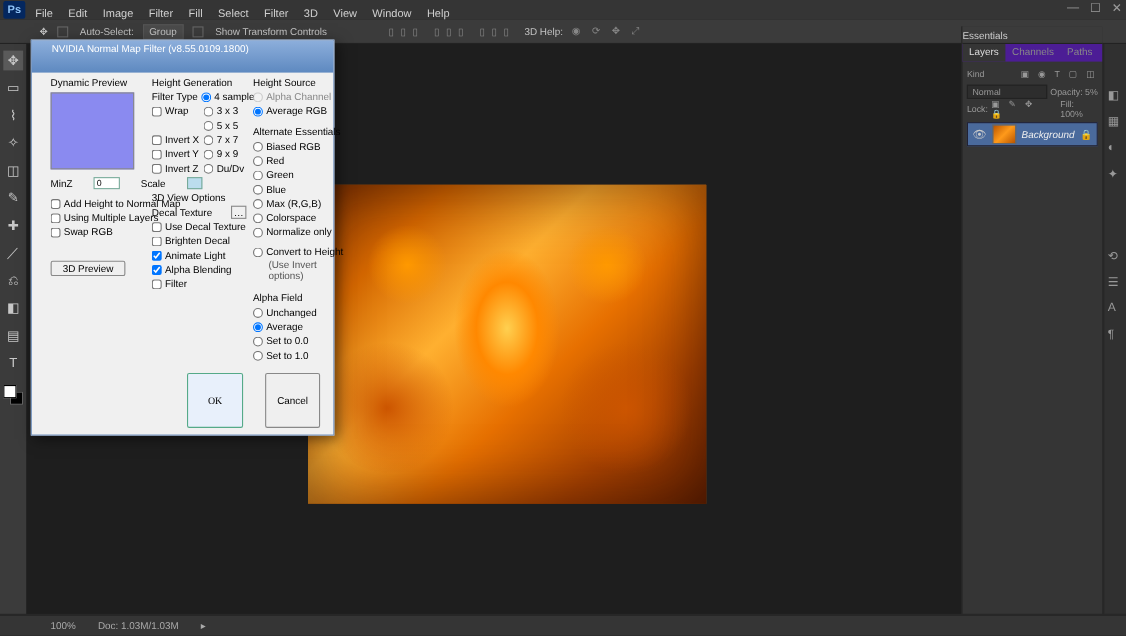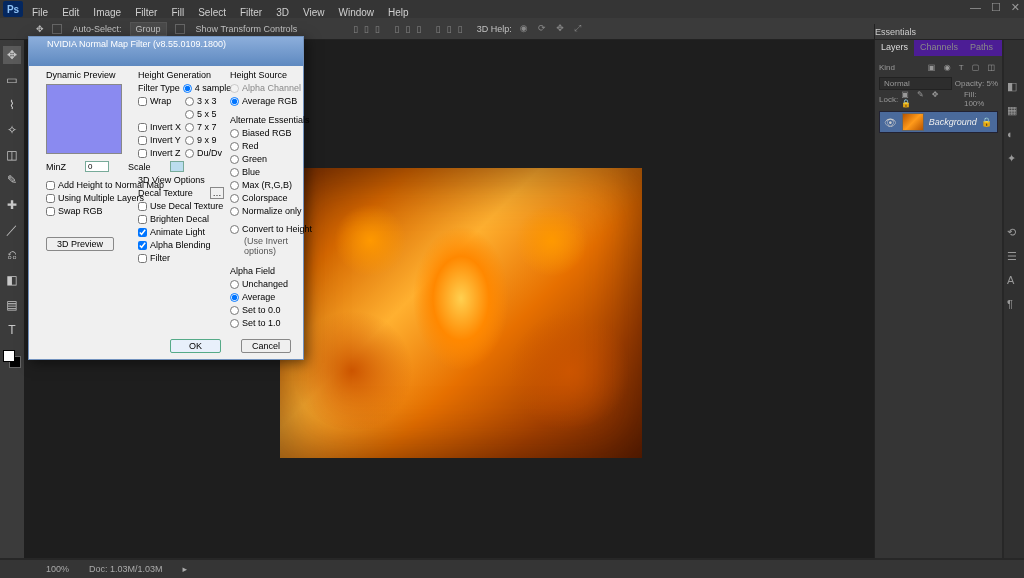--- a/index.html
+++ b/index.html
@@ -49,21 +49,21 @@
 .dialog { position: absolute; left: 28px; top: 36px; width: 276px; background: #f0f0f0; border: 1px solid #7292be; box-shadow: 3px 3px 12px rgba(0,0,0,0.5); color: #000; font-size: 9px; }
 .dialog .title { background: linear-gradient(#8caedb,#5e89c0); color: #fff; height: 29px; line-height: 14px; padding: 0 18px; font-size: 9px; }
 .dialog .body { display: flex; padding: 4px 5px 6px 5px; gap: 6px; margin-left: 12px; }
 .dialog .col { display: flex; flex-direction: column; gap: 1px; }
 .dialog .preview { width: 76px; height: 70px; background: #8a8af0; border: 1px solid #888; margin-top: 2px; margin-bottom: 6px; }
 .dialog label { display: flex; align-items: center; height: 12px; gap: 3px; white-space: nowrap; }
 .dialog input[type=checkbox], .dialog input[type=radio] { width: 9px; height: 9px; margin: 0; }
 .dialog .num { width: 24px; height: 11px; border: 1px solid #7a9; font-size: 8px; padding: 0 2px; }
 .dialog .section { font-size: 9px; margin-bottom: 1px; }
 .dialog button { font-size: 9px; padding: 1px 10px; background: #efefef; border: 1px solid #888; border-radius: 2px; }
-.dialog .btn-ok { background: #e8f0fb; border: 1px solid #5a8; padding: 1px 18px; }
+.dialog .btn-ok { background: #e8f0fb; border: 1px solid #5a8; padding: 19px 18px; font-family: Liberation Serif, serif; }
 .dialog .footer { display: flex; justify-content: flex-end; gap: 20px; padding: 4px 12px 6px; }
 .nvidia-logo { width: 120px; height: 26px; display: flex; align-items: center; border: 1px solid #aaa; background: #fff; margin-top: 6px; font-family: Arial; }
 .nvidia-logo .eye-swirl { width: 28px; height: 22px; margin: 0 4px; background: radial-gradient(circle 5px at 55% 50%, #fff 30%, #7db700 33%); border-radius: 40% 60% 60% 40%; transform: skewX(-6deg); }
 .nvidia-logo .txt { font-weight: bold; font-size: 15px; letter-spacing: -0.5px; }
 </style>
 </head>
 <body>
 
 <div class="menubar">
   <div class="ps-icon">Ps</div>

